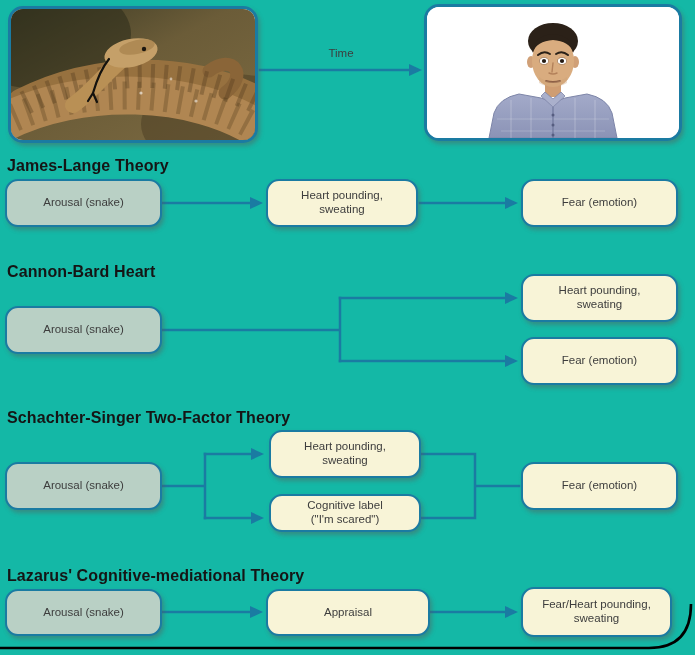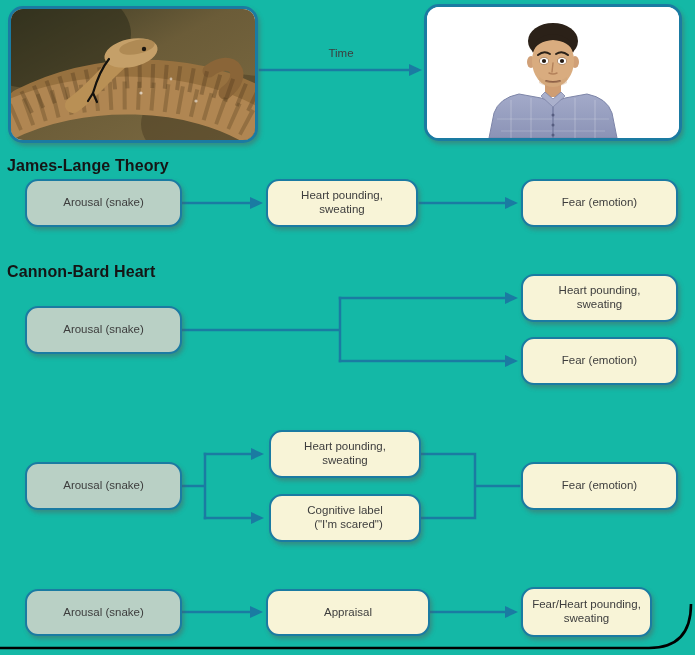--- a/index.html
+++ b/index.html
@@ -16,21 +16,21 @@
   .photo{
     position:absolute;border:3px solid var(--teal);border-radius:15px;overflow:hidden;
     background:#fff;box-shadow:2px 3px 4px rgba(90,90,90,.45);box-sizing:border-box;
   }
   .node{
     position:absolute;display:flex;align-items:center;justify-content:center;
     text-align:center;border:2.5px solid var(--teal);border-radius:13px;
     font-size:11.5px;color:var(--ink);box-shadow:2px 3px 4px rgba(90,90,90,.45);
     white-space:pre-line;line-height:1.2;padding:2px 8px;box-sizing:border-box;
   }
-  .green{background:var(--green);margin-left:20px;}
+  .green{background:var(--green);}
   .cream{background:var(--cream);}
   .section-title{
     position:absolute;font-weight:bold;font-size:16px;color:#151515;letter-spacing:.1px;
   }
   .time-label{
     position:absolute;left:300px;top:47px;width:82px;text-align:center;
     font-size:11.5px;color:var(--ink);
   }
   .connectors{position:absolute;left:0;top:0;pointer-events:none;}
 </style>
@@ -153,25 +153,27 @@
   <div class="node cream" style="left:266px;top:179px;width:152px;height:48px;">Heart pounding,
 sweating</div>
   <div class="node cream" style="left:521px;top:179px;width:157px;height:48px;">Fear (emotion)</div>
 
   <div class="section-title" style="left:7px;top:263px;">Cannon-Bard Heart</div>
   <div class="node green" style="left:5px;top:306px;width:157px;height:48px;">Arousal (snake)</div>
   <div class="node cream" style="left:521px;top:274px;width:157px;height:48px;">Heart pounding,
 sweating</div>
   <div class="node cream" style="left:521px;top:337px;width:157px;height:48px;">Fear (emotion)</div>
 
+  <div class="section-title" style="left:7px;top:409px;">Schachter-Singer Two-Factor Theory</div>
   <div class="node green" style="left:5px;top:462px;width:157px;height:48px;">Arousal (snake)</div>
   <div class="node cream" style="left:269px;top:430px;width:152px;height:48px;">Heart pounding,
 sweating</div>
-  <div class="node cream" style="left:269px;top:494px;width:152px;height:48px;text-align:right;">Cognitive label
+  <div class="node cream" style="left:269px;top:494px;width:152px;height:38px;">Cognitive label
 ("I'm scared")</div>
   <div class="node cream" style="left:521px;top:462px;width:157px;height:48px;">Fear (emotion)</div>
 
+  <div class="section-title" style="left:7px;top:567px;">Lazarus' Cognitive-mediational Theory</div>
   <div class="node green" style="left:5px;top:589px;width:157px;height:47px;">Arousal (snake)</div>
   <div class="node cream" style="left:266px;top:589px;width:164px;height:47px;">Appraisal</div>
-  <div class="node cream" style="left:521px;top:587px;width:131px;height:50px;">Fear/Heart pounding,
+  <div class="node cream" style="left:521px;top:587px;width:151px;height:50px;">Fear/Heart pounding,
 sweating</div>
 
 </div>
 
 </body></html>

